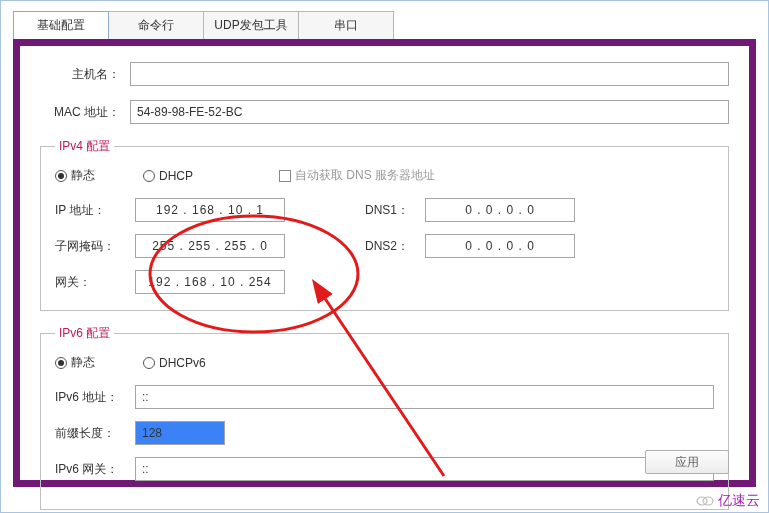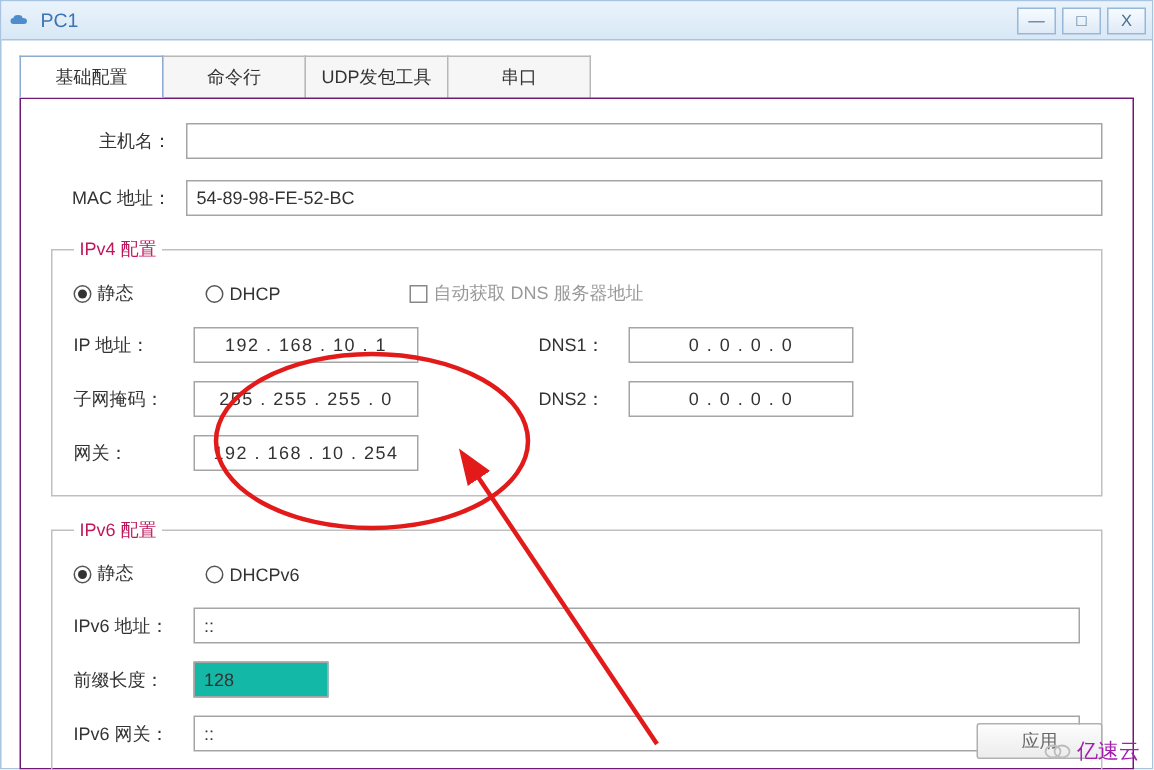--- a/index.html
+++ b/index.html
@@ -61,21 +61,21 @@
     font-size: 12px;
     margin-right: -1px;
     position: relative;
   }
   .tab.active {
     background: #fff;
     border-color: #8faad0;
     z-index: 2;
   }
   .content {
-    border: 1px solid #701a75;
+    border: 7px solid #701a75;
     margin: 0 12px 12px 12px;
     padding: 16px 20px 12px 20px;
     position: relative;
     height: 448px;
   }
   .row {
     display: flex;
     align-items: center;
     margin-bottom: 14px;
   }
@@ -101,21 +101,21 @@
     text-align: center;
     letter-spacing: 1px;
     background: #fff;
   }
   .txt-tiny {
     width: 90px;
     border: 1px solid #a5a5a5;
     height: 24px;
     line-height: 22px;
     padding: 0 6px;
-    background: #14b8a6;
+    background: #3b82f6;
   }
   fieldset {
     border: 1px solid #c0c0c0;
     margin: 6px 0 14px 0;
     padding: 12px 14px 4px 14px;
   }
   legend { padding: 0 4px; color:#be185d;margin-top:24px; }
   .opts-row {
     display: flex;
     align-items: center;
@@ -180,33 +180,20 @@
     font-size: 14px;
     display:flex; align-items:center; gap:4px;
     pointer-events:none;
   }
 </style>
 </head>
 <body>
 
 <div class="window">
 
-  <div class="titlebar">
-    <span class="title-icon">
-      <svg width="14" height="14" viewBox="0 0 14 14">
-          <path d="M3 9 Q1 9 1 7 Q1 5 3 5 Q3 3 6 3 Q9 3 9 5 Q12 5 12 7 Q12 9 10 9 Z" fill="#4f8ccb"></path>
-        </svg>
-    </span>
-    <span>PC1</span>
-    <div class="win-btns">
-      <div class="win-btn">—</div>
-      <div class="win-btn">□</div>
-      <div class="win-btn">X</div>
-    </div>
-  </div>
 
   <div class="tabstrip">
     <div class="tab active">基础配置</div>
     <div class="tab">命令行</div>
     <div class="tab">UDP发包工具</div>
     <div class="tab">串口</div>
   </div>
 
   <div class="content">
 

